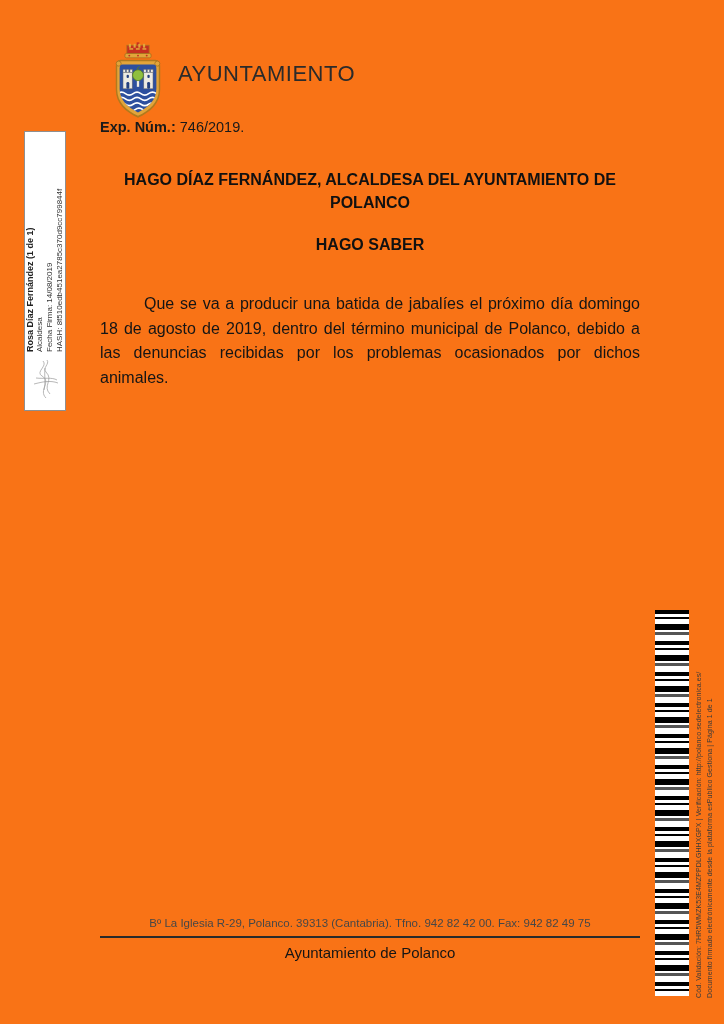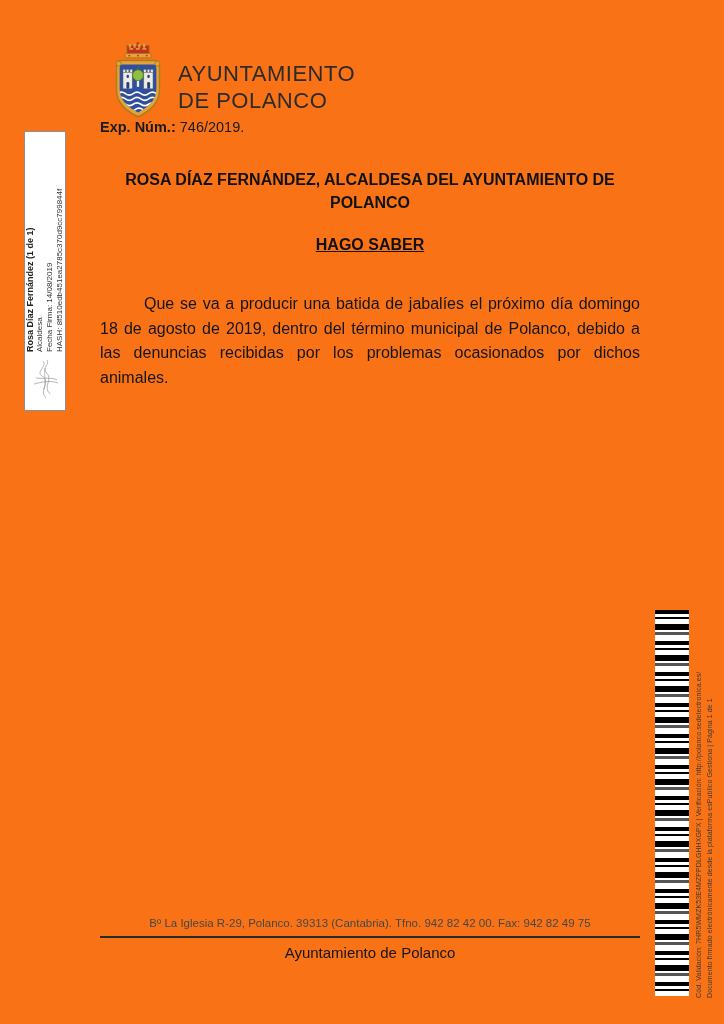--- a/index.html
+++ b/index.html
@@ -28,21 +28,20 @@
 
   
   .doc-title {
     position: absolute; left: 100px; top: 168px; width: 540px;
     text-align: center; font-weight: bold; font-size: 16px; line-height: 23px;
     color: #111;
   }
   .doc-subtitle {
     position: absolute; left: 100px; top: 236px; width: 540px;
     text-align: center; font-weight: bold; font-size: 16px;
-    text-decoration: underline;
     color: #111;
   }
 
   
   .body-par {
     position: absolute; left: 100px; top: 285px; width: 540px;
     font-size: 16px; line-height: 24.5px; text-align: justify;
     text-indent: 44px; color: #151515; margin-top: 7px;
   }
   .legal-par {
@@ -164,26 +163,25 @@
         <path d="M9,53 q4,-3 8,0 t8,0 t8,0 t8,0 t8,0"></path>
         <path d="M9,58.5 q4,-3 8,0 t8,0 t8,0 t8,0 t8,0"></path>
         <path d="M9,64 q4,-3 8,0 t8,0 t8,0 t8,0 t8,0"></path>
         <path d="M11,69.5 q4,-3 8,0 t8,0 t8,0 t8,0"></path>
       </g>
     </g>
   </svg>
 
   <div class="org-name">
     <div>AYUNTAMIENTO</div>
-    <div>DE POLANCO</div>
   </div>
 
   <div class="exp-line"><span class="exp-label">Exp. Núm.:</span><span class="exp-value"> 746/2019.</span></div>
 
-  <div class="doc-title">ROSA DÍAZ FERNÁNDEZ, ALCALDESA DEL AYUNTAMIENTO DE POLANCO</div>
+  <div class="doc-title">HAGO DÍAZ FERNÁNDEZ, ALCALDESA DEL AYUNTAMIENTO DE POLANCO</div>
   <div class="doc-subtitle">HAGO SABER</div>
 
   <div class="body-par">Que se va a producir una batida de jabalíes el próximo día domingo 18 de agosto de 2019, dentro del término municipal de Polanco, debido a las denuncias recibidas por los problemas ocasionados por dichos animales.</div>
 
   <div class="sig-box">
     <div class="sig-rot">
       <svg class="sig-scribble" viewBox="0 0 46 34" xmlns="http://www.w3.org/2000/svg">
         <g stroke="#9a9a9a" stroke-width="0.7" fill="none">
           <path d="M6,18 C14,10 22,24 28,14 C32,7 38,20 43,15"></path>
           <path d="M10,22 C18,14 24,26 32,18 C36,14 40,22 44,19"></path>

